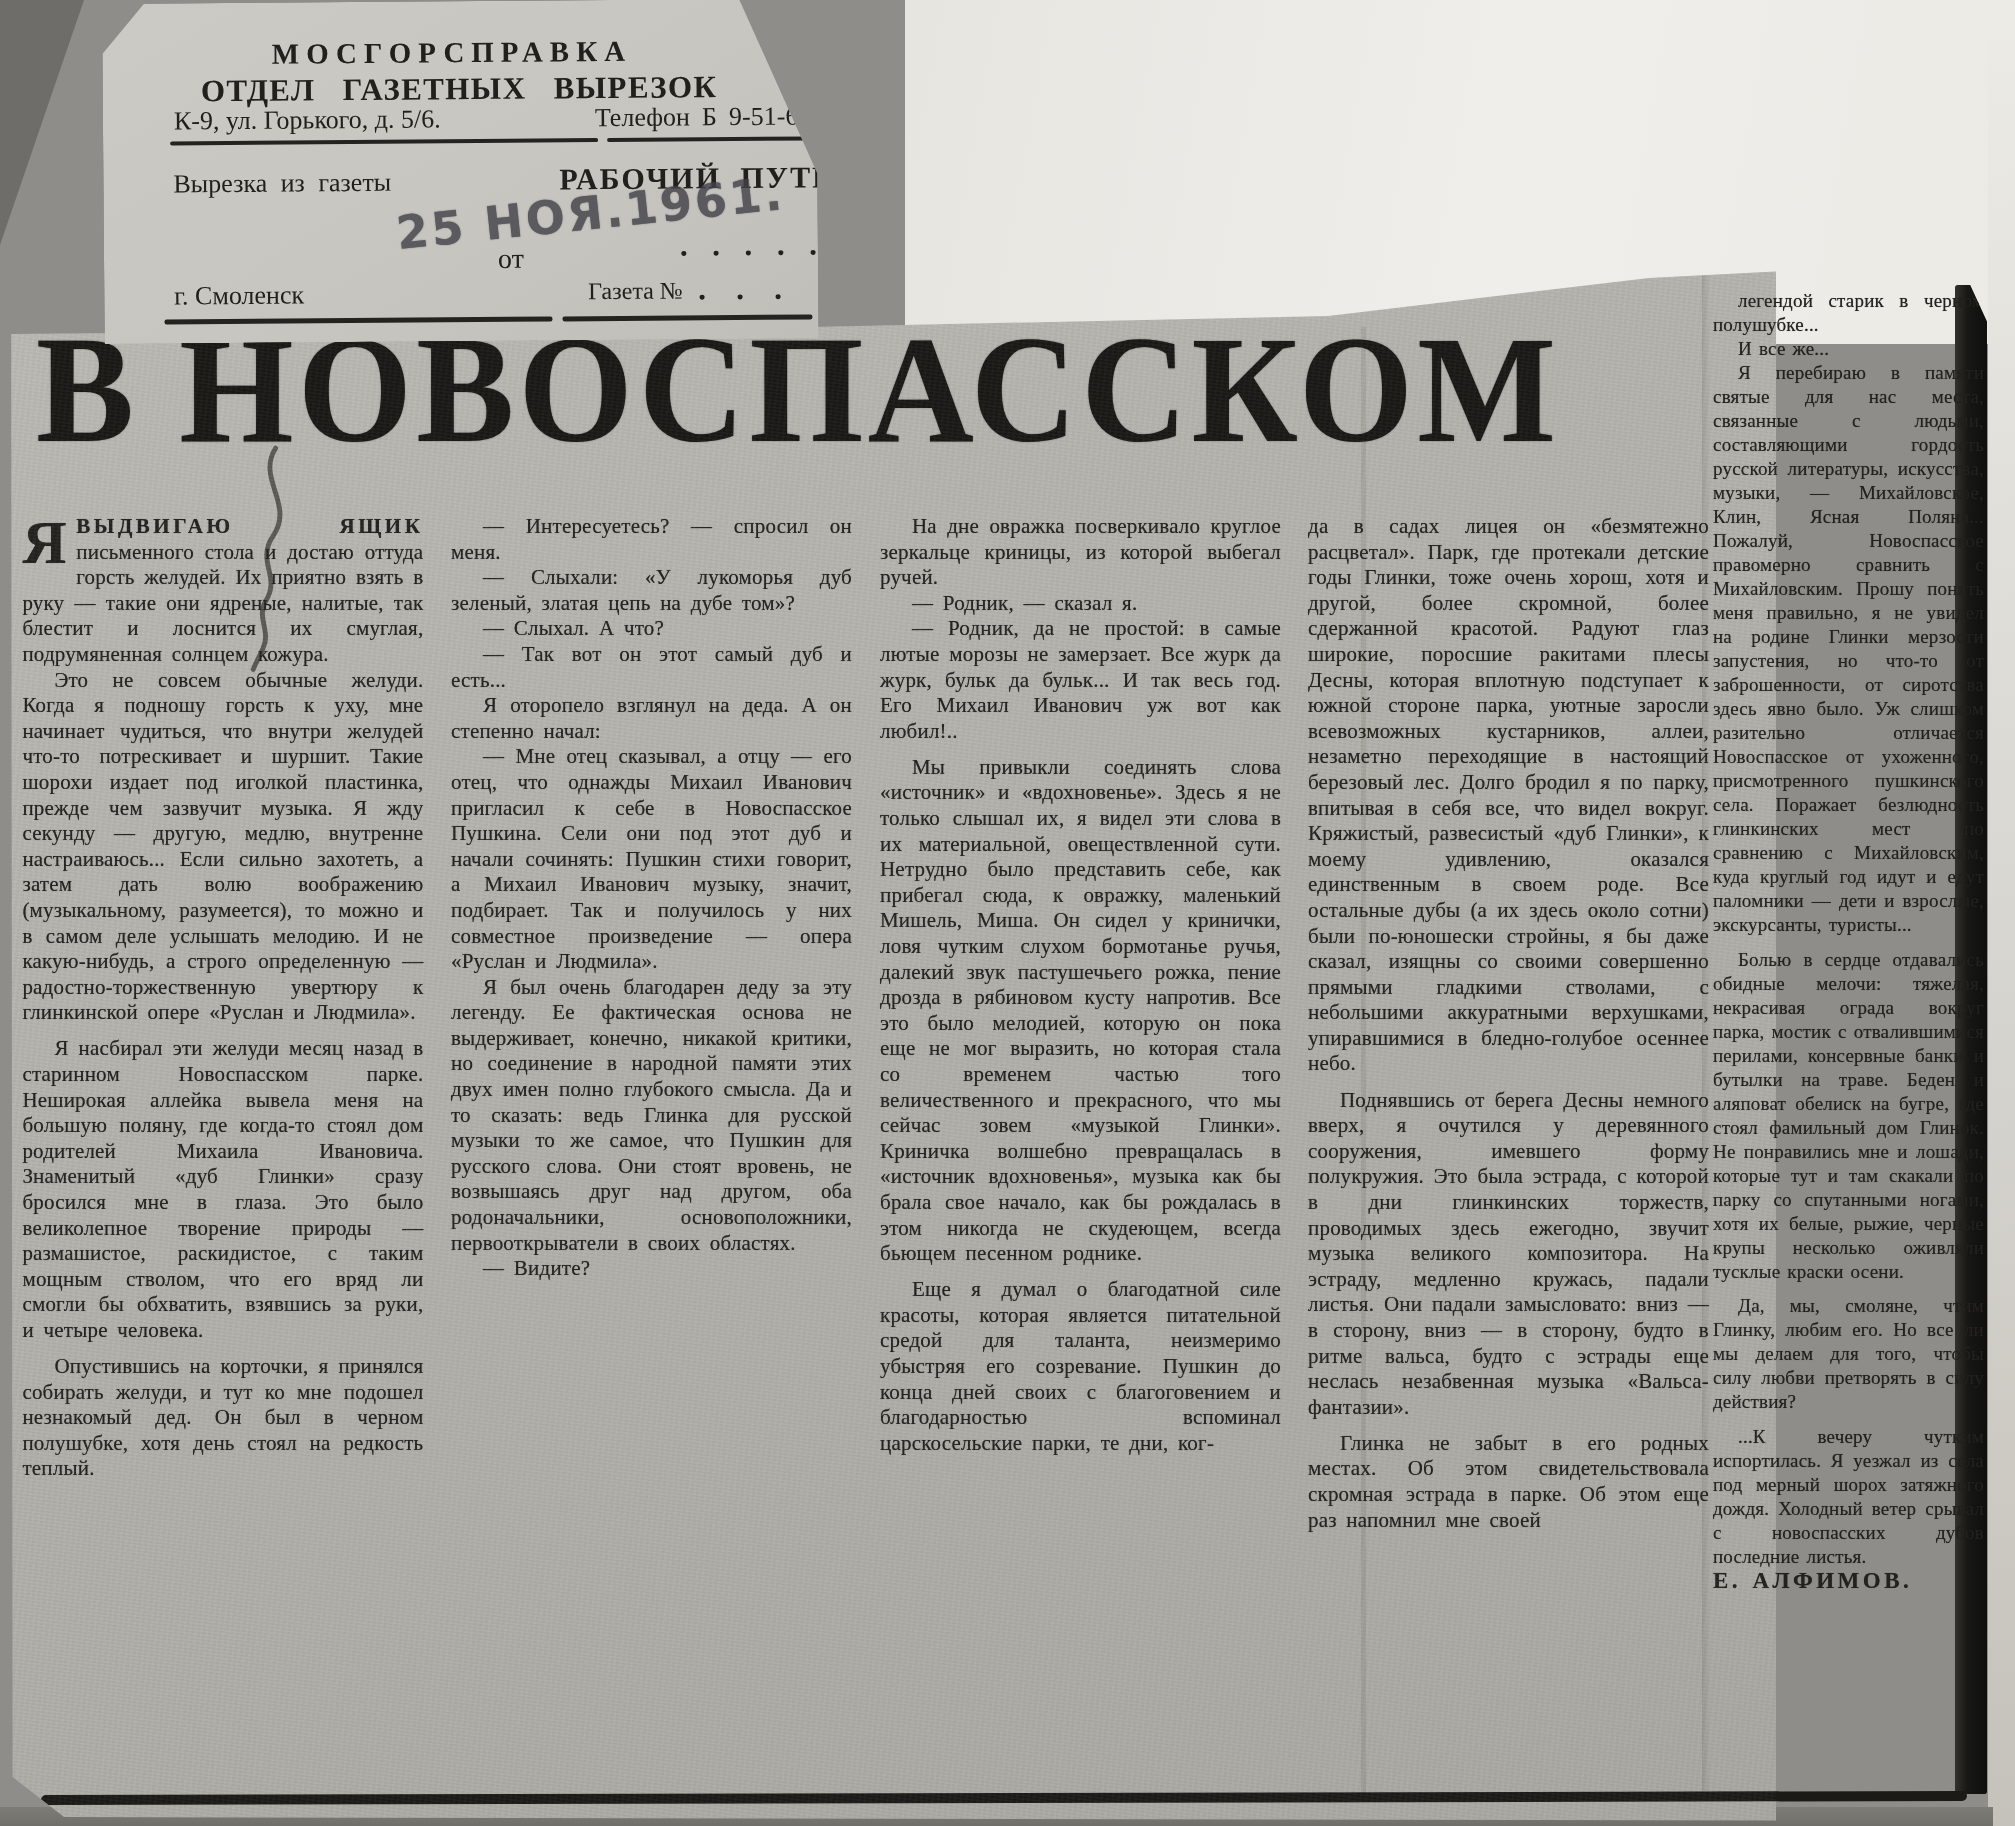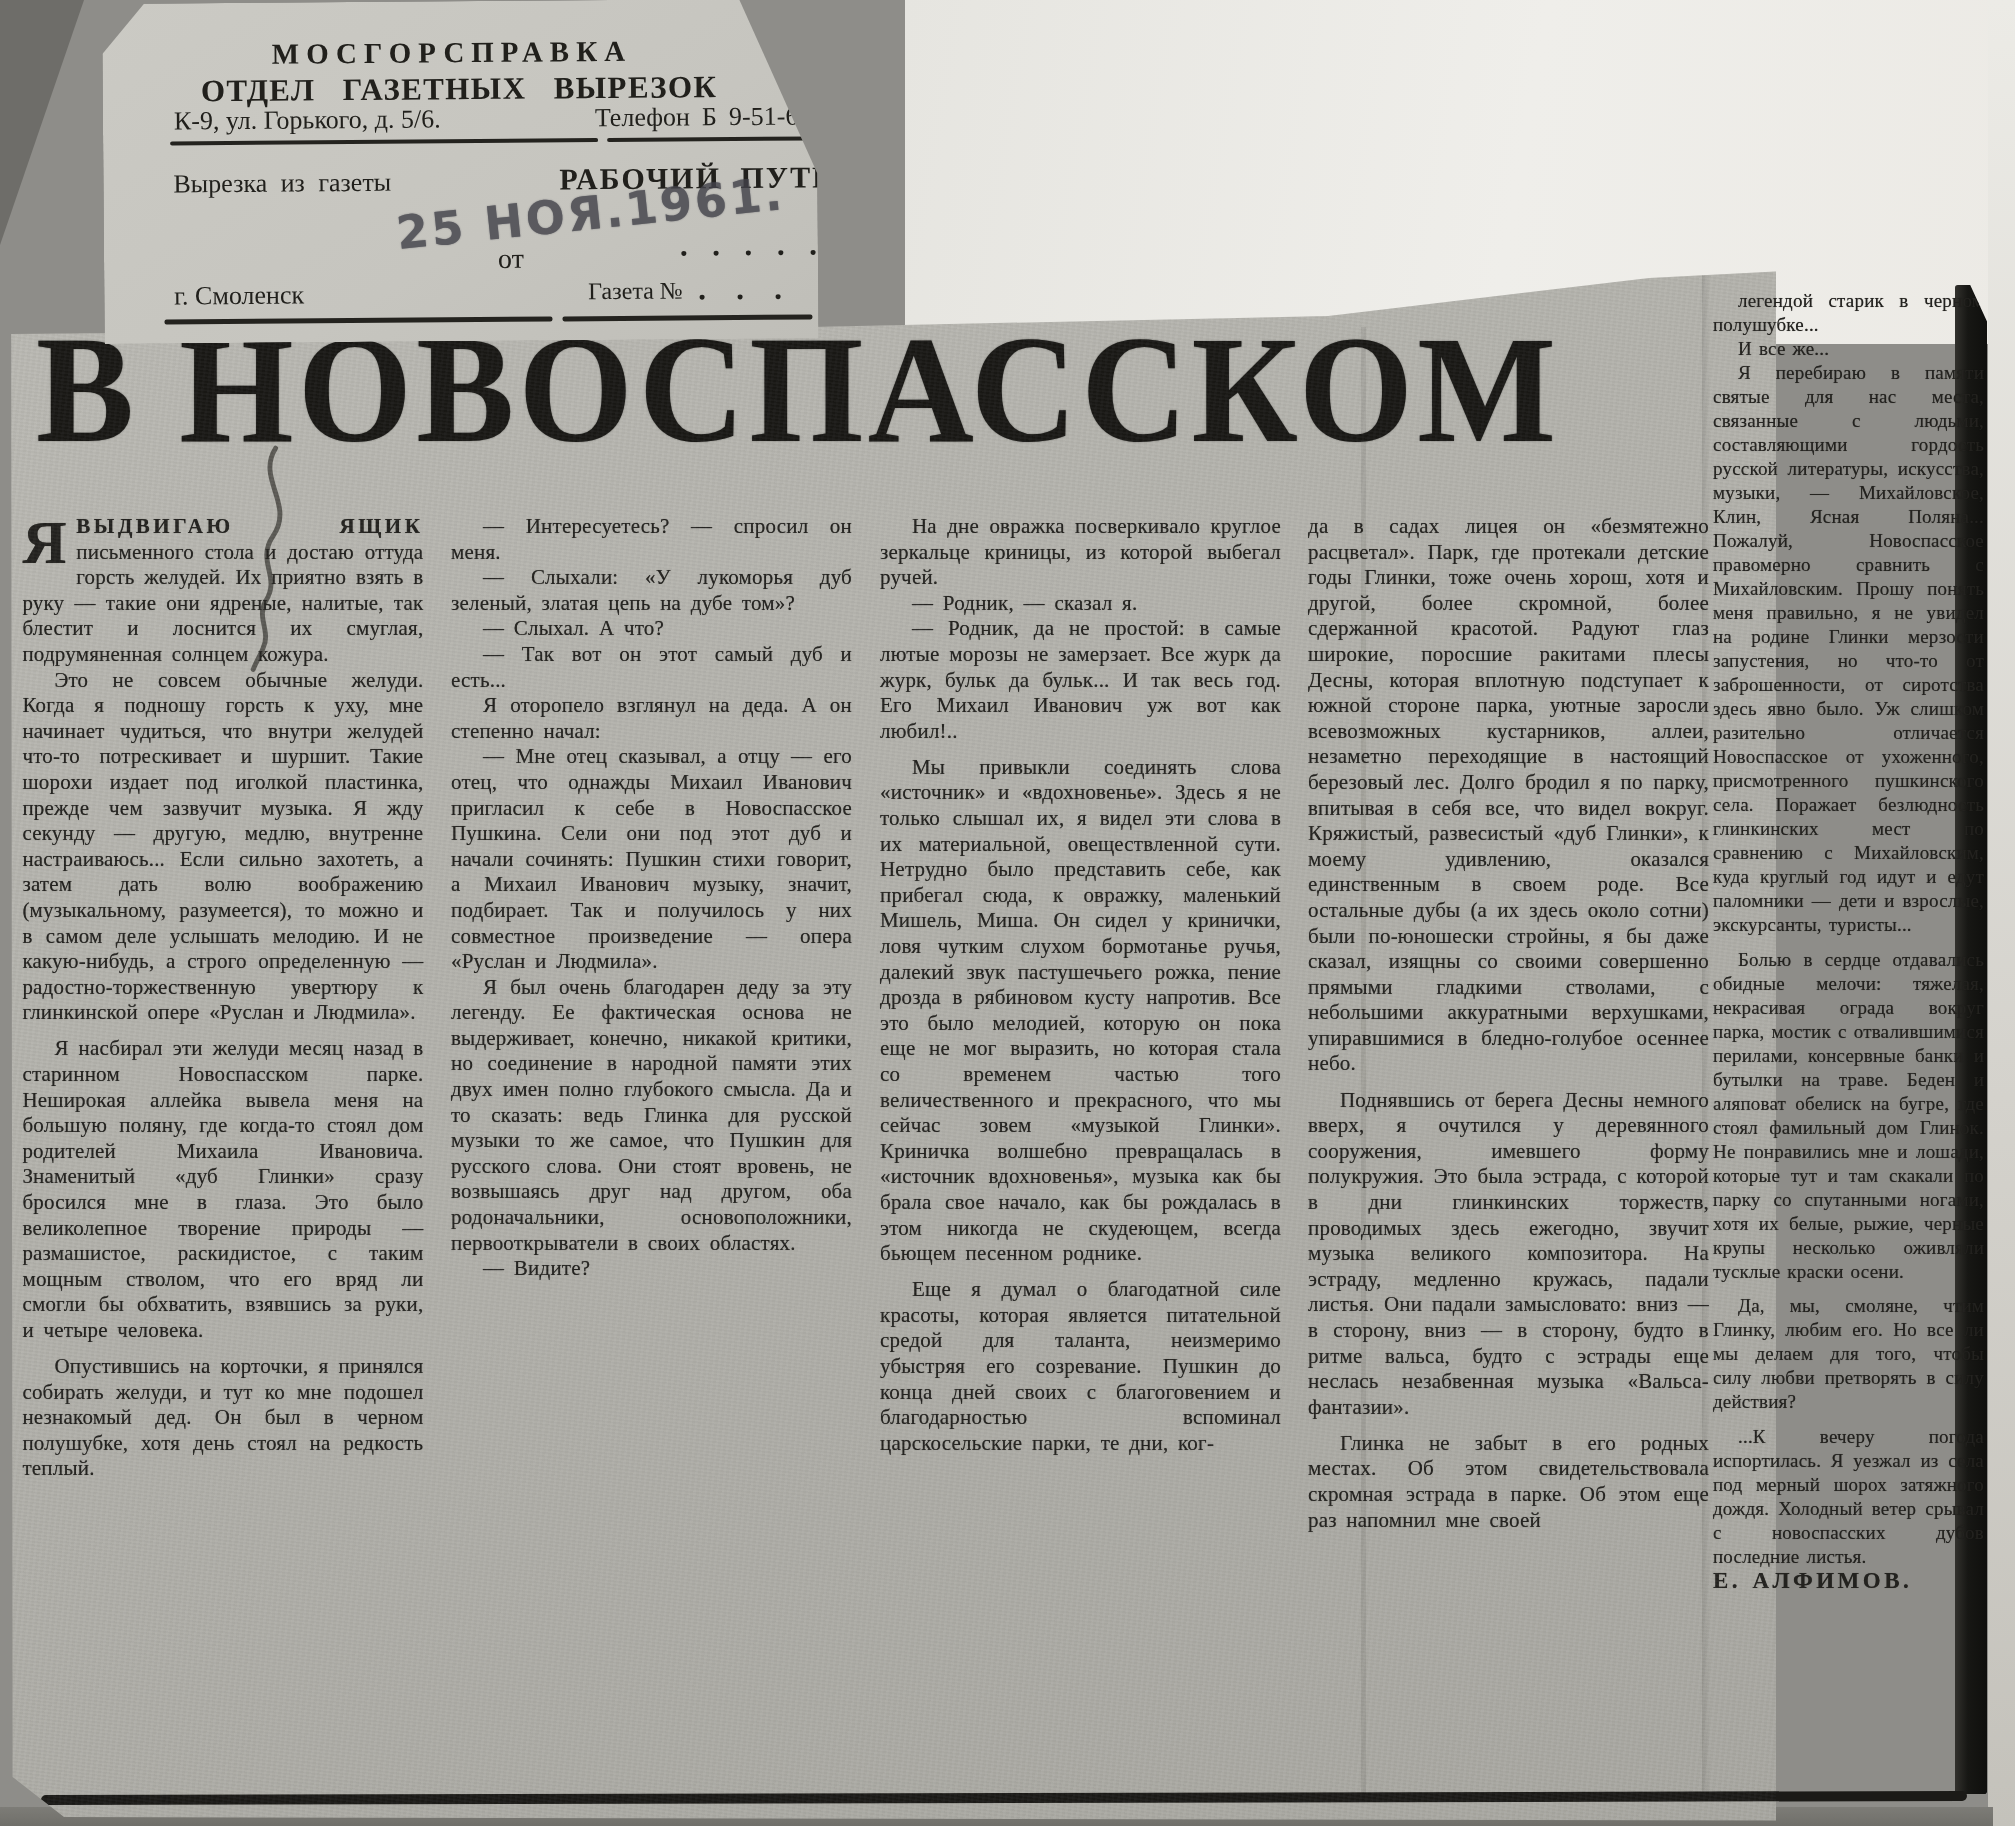--- a/index.html
+++ b/index.html
@@ -145,21 +145,21 @@
         </div>
     </div>
 
     <div class="col" id="col5">
       <div>
           <p class="para noindent">легендой старик в черном полушубке...</p>
           <p class="para">И все же...</p>
           <p class="para">Я перебираю в памяти святые для нас места, связанные с людьми, составляющими гордость русской литературы, искусства, музыки, — Михайловское, Клин, Ясная Поляна... Пожалуй, Новоспасское правомерно сравнить с Михайловским. Прошу понять меня правильно, я не увидел на родине Глинки мерзости запустения, но что-то от заброшенности, от сиротства здесь явно было. Уж слишком разительно отличается Новоспасское от ухоженного, присмотренного пушкинского села. Поражает безлюдность глинкинских мест по сравнению с Михайловским, куда круглый год идут и едут паломники — дети и взрослые, экскурсанты, туристы...</p>
           <p class="para gap">Болью в сердце отдавались обидные мелочи: тяжелая, некрасивая ограда вокруг парка, мостик с отвалившимися перилами, консервные банки и бутылки на траве. Беден и аляповат обелиск на бугре, где стоял фамильный дом Глинок. Не понравились мне и лошади, которые тут и там скакали по парку со спутанными ногами, хотя их белые, рыжие, черные крупы несколько оживляли тусклые краски осени.</p>
           <p class="para gap">Да, мы, смоляне, чтим Глинку, любим его. Но все ли мы делаем для того, чтобы силу любви претворять в силу действия?</p>
-          <p class="para gap">...К вечеру погода испортилась. Я уезжал из села под мерный шорох затяжного дождя. Холодный ветер срывал с новоспасских дубов последние листья.</p>
+          <p class="para gap">...К вечеру чутким испортилась. Я уезжал из села под мерный шорох затяжного дождя. Холодный ветер срывал с новоспасских дубов последние листья.</p>
         </div>
       <p class="para byline">Е. АЛФИМОВ.</p>
     </div>
   </div>
 
   <div class="stamp">
     <div class="s-abs s-org">МОСГОРСПРАВКА</div>
     <div class="s-abs s-dept">ОТДЕЛ ГАЗЕТНЫХ ВЫРЕЗОК</div>
     <div class="s-abs s-addr">К-9, ул. Горького, д. 5/6.</div>
     <div class="s-abs s-phone">Телефон Б 9-51-61</div>

